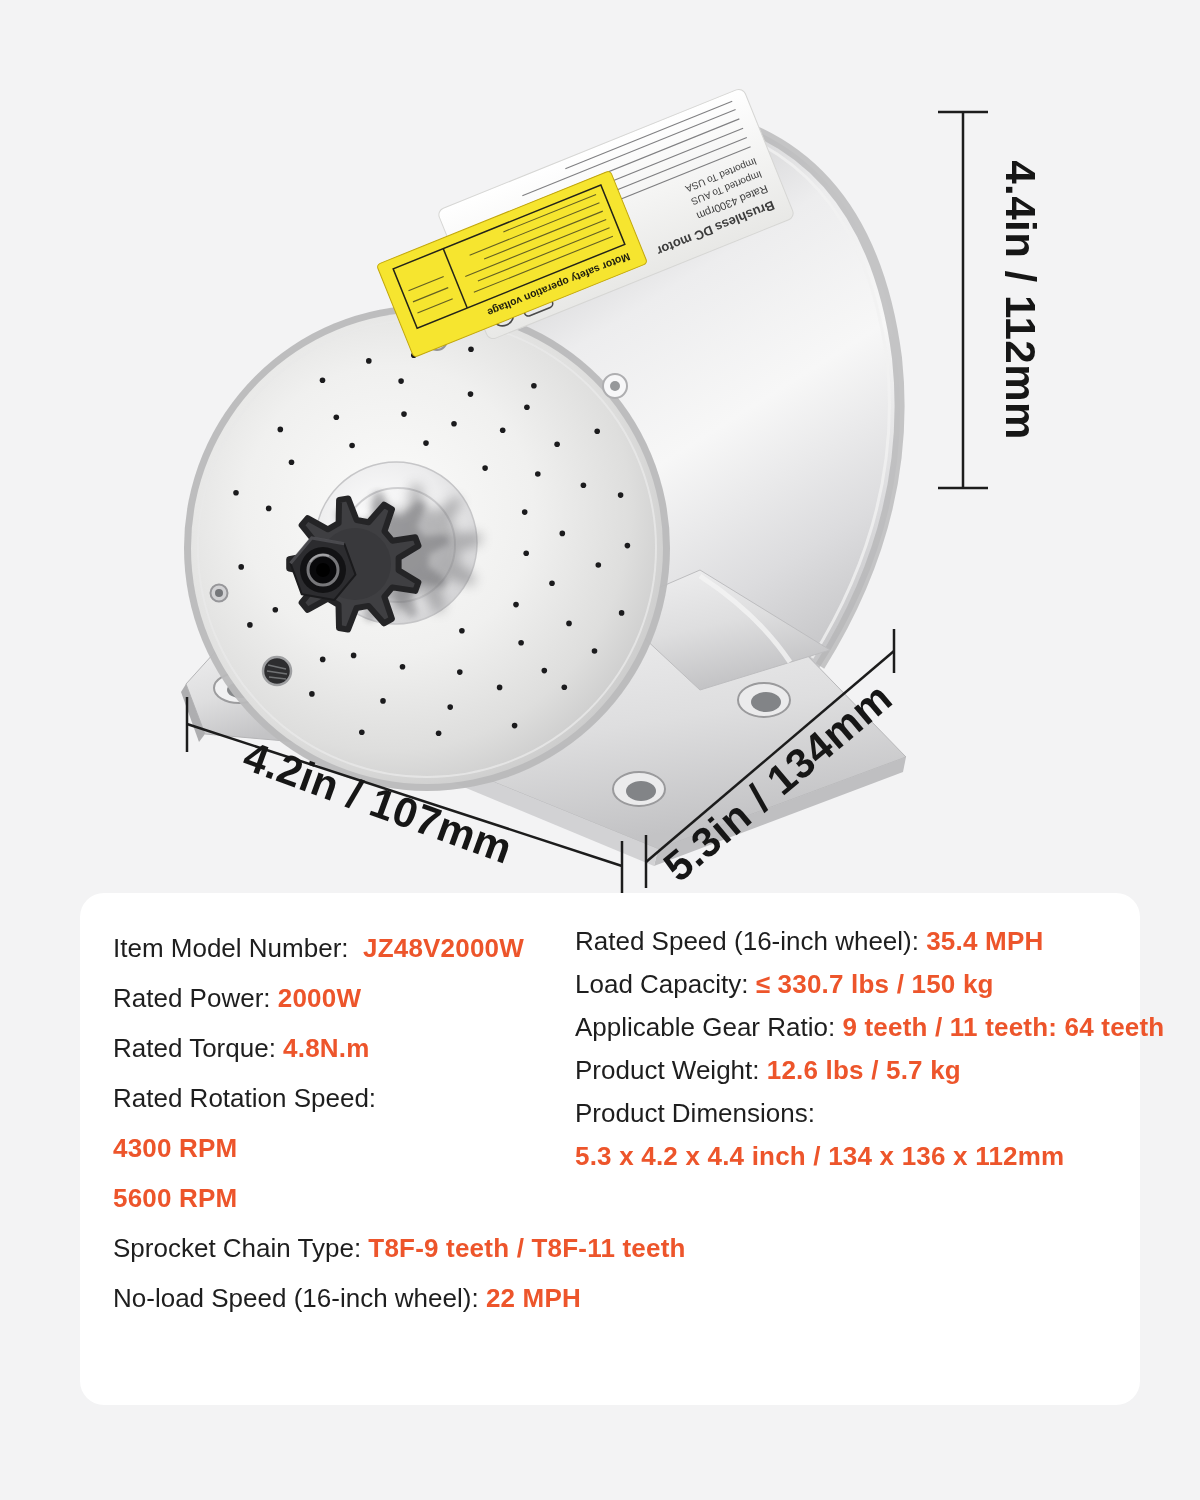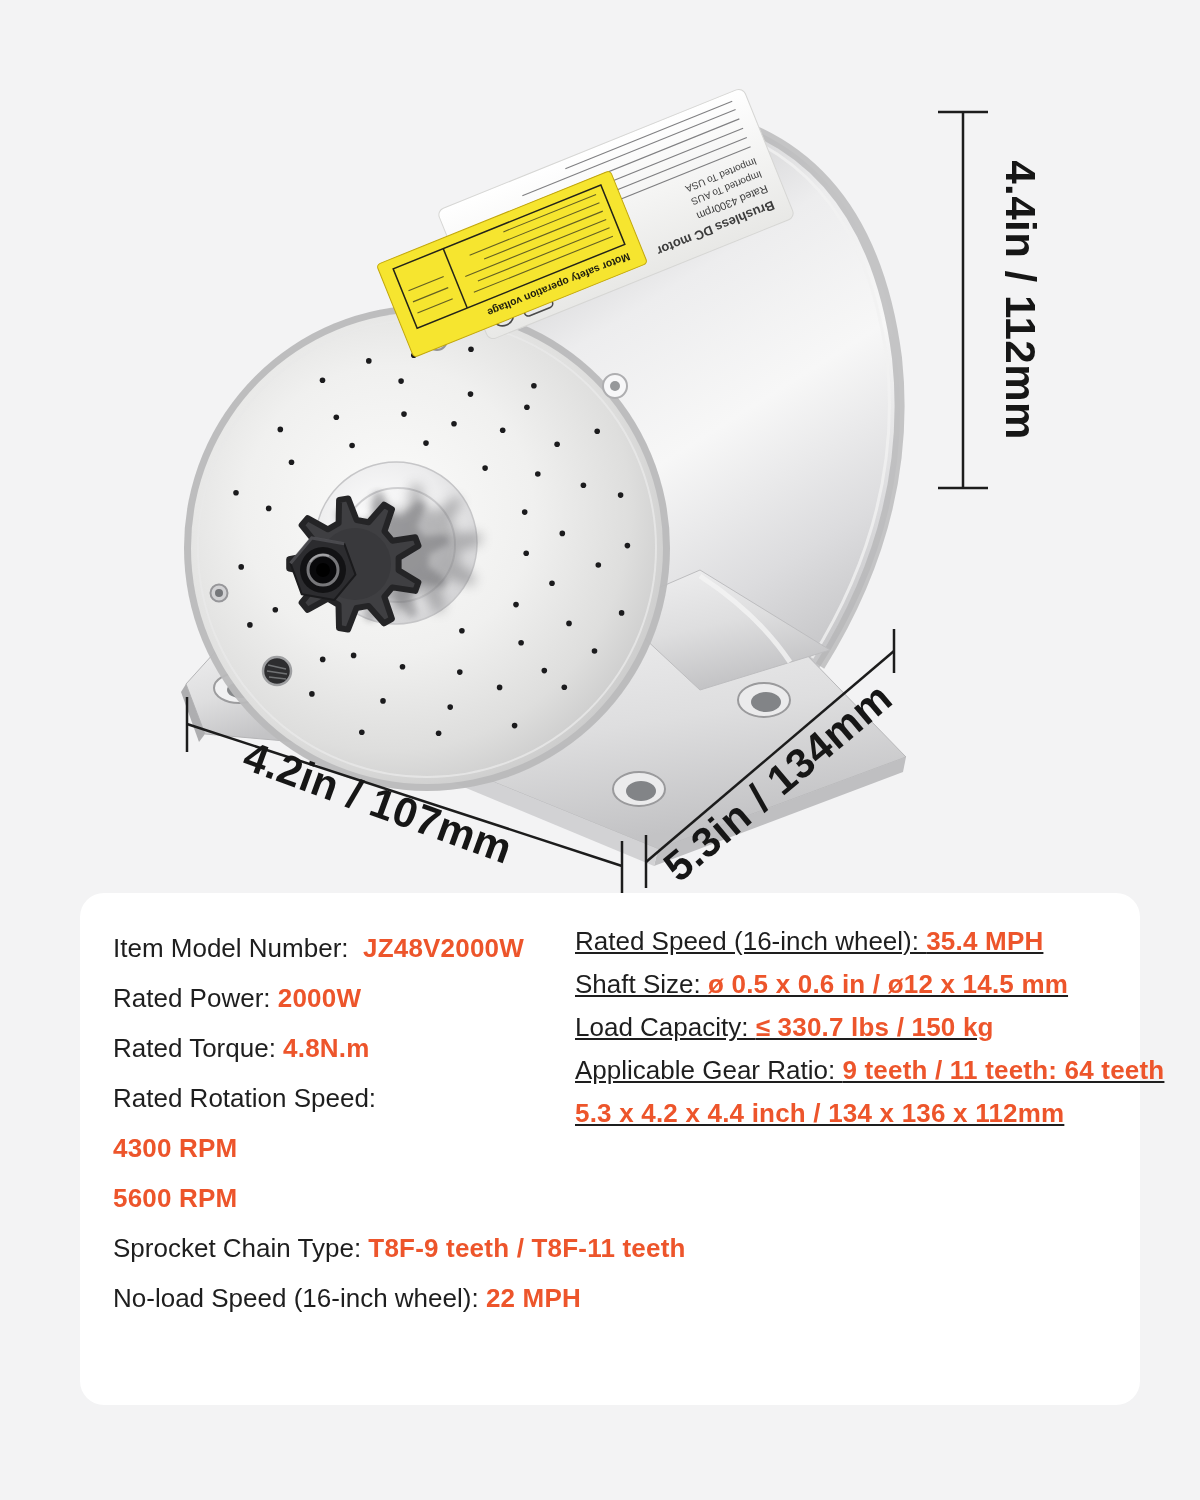--- a/index.html
+++ b/index.html
@@ -11,21 +11,21 @@
   .canvas{position:relative;width:1200px;height:1500px;background:var(--bg);}
   .photo-area{position:absolute;left:0;top:0;width:1200px;height:900px;}
   .photo-area svg{display:block;width:1200px;height:900px;}
   .spec-card{position:absolute;left:80px;top:893px;width:1060px;height:512px;
     background:var(--card);border-radius:24px;}
   .spec-col{position:absolute;}
   .spec-col-left{left:33px;top:30px;}
   .spec-col-right{left:495px;top:27px;}
   .spec-row{white-space:pre;font-size:26px;color:var(--ink);}
   .spec-col-left .spec-row{height:50px;line-height:50px;}
-  .spec-col-right .spec-row{height:43px;line-height:43px;text-decoration:underline;}
+  .spec-col-right .spec-row{height:43px;line-height:43px;}
   .spec-row .lbl{font-weight:400;color:var(--ink);white-space:pre;margin-top:36px;}
   .spec-row .val{font-weight:700;color:var(--accent);white-space:pre;letter-spacing:.2px;margin-top:47px;}
   .dim-text{font-weight:700;font-size:42px;fill:var(--dim);letter-spacing:.5px;}
   .sticker-txt{fill:#3c3c3c;}
 </style>
 </head>
 <body>
 
 <div class="canvas">
   <div class="photo-area">
@@ -250,19 +250,20 @@
         <div class="spec-row"><span class="lbl">Rated Power: </span><span class="val">2000W</span></div>
         <div class="spec-row"><span class="lbl">Rated Torque: </span><span class="val">4.8N.m</span></div>
         <div class="spec-row"><span class="lbl">Rated Rotation Speed:</span><span class="val"></span></div>
         <div class="spec-row"><span class="lbl"></span><span class="val">4300 RPM</span></div>
         <div class="spec-row"><span class="lbl"></span><span class="val">5600 RPM</span></div>
         <div class="spec-row"><span class="lbl">Sprocket Chain Type: </span><span class="val">T8F-9 teeth / T8F-11 teeth</span></div>
         <div class="spec-row"><span class="lbl">No-load Speed (16-inch wheel): </span><span class="val">22 MPH</span></div>
       </div>
     <div class="spec-col spec-col-right">
         <div class="spec-row"><span class="lbl">Rated Speed (16-inch wheel): </span><span class="val">35.4 MPH</span></div>
-        <div class="spec-row"><span class="lbl">Shaft Size: </span><span class="val">ø 0.5 x 0.6 in / ø12 x 14.5 mm</span></div>
         <div class="spec-row"><span class="lbl">Load Capacity: </span><span class="val">≤ 330.7 lbs / 150 kg</span></div>
         <div class="spec-row"><span class="lbl">Applicable Gear Ratio: </span><span class="val">9 teeth / 11 teeth: 64 teeth</span></div>
+        <div class="spec-row"><span class="lbl">Product Weight: </span><span class="val">12.6 lbs / 5.7 kg</span></div>
+        <div class="spec-row"><span class="lbl">Product Dimensions:</span><span class="val"></span></div>
         <div class="spec-row"><span class="lbl"></span><span class="val">5.3 x 4.2 x 4.4 inch / 134 x 136 x 112mm</span></div>
       </div>
   </div>
 </div>
 
 </body></html>

